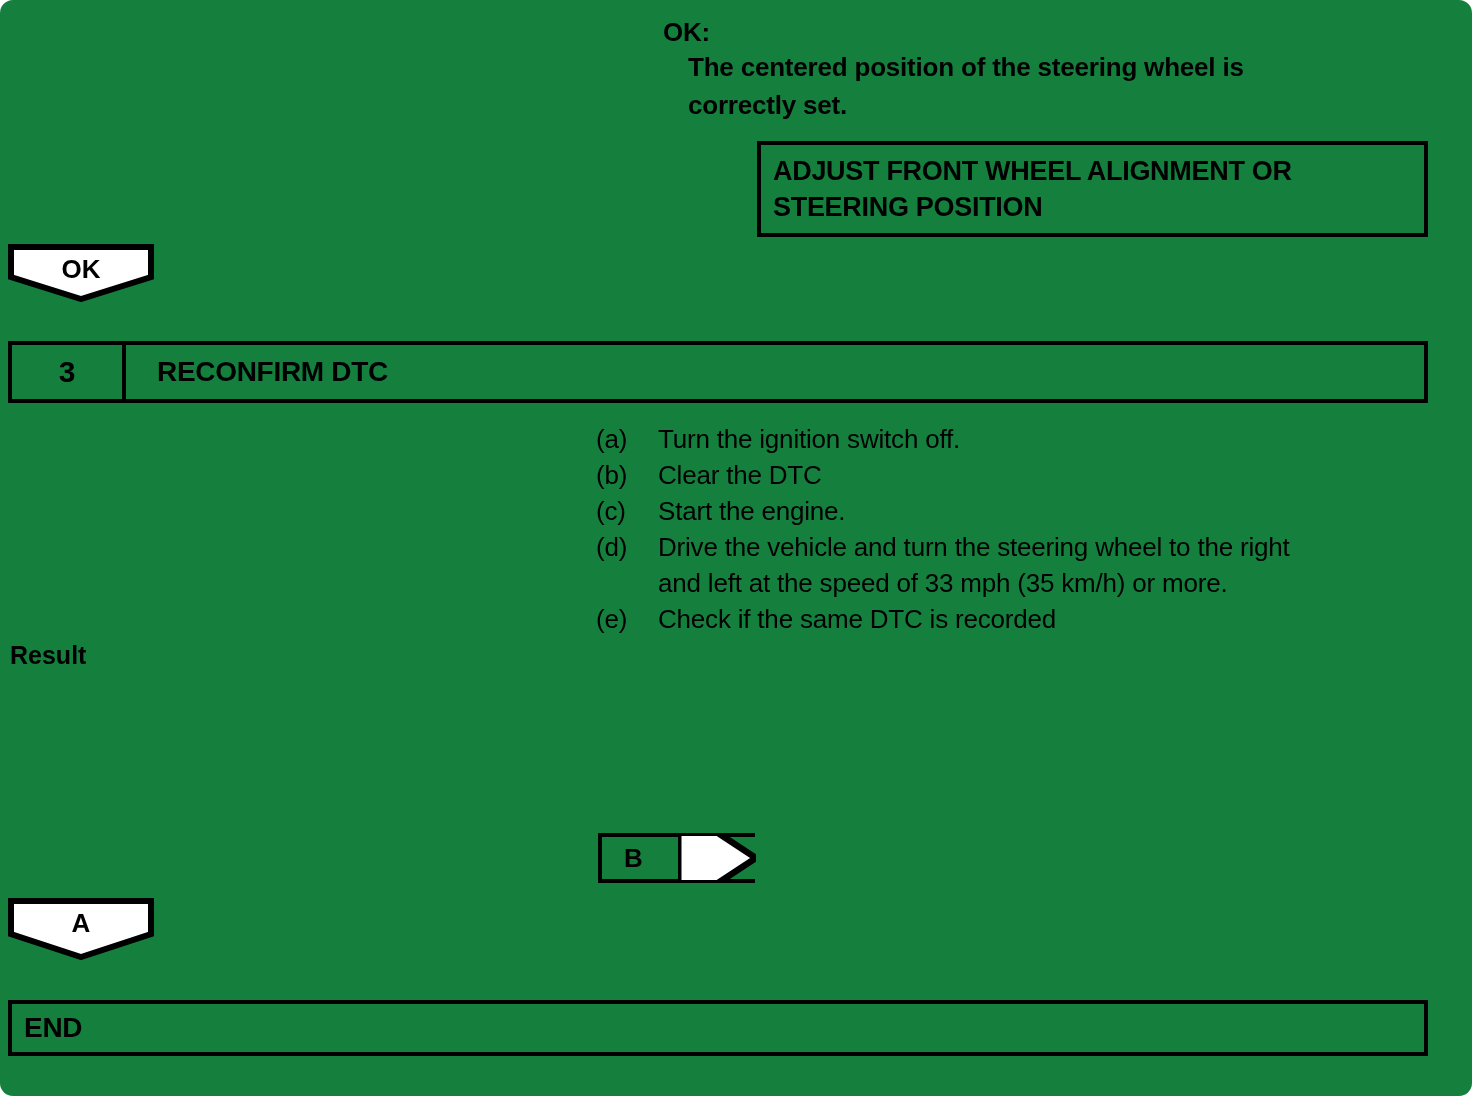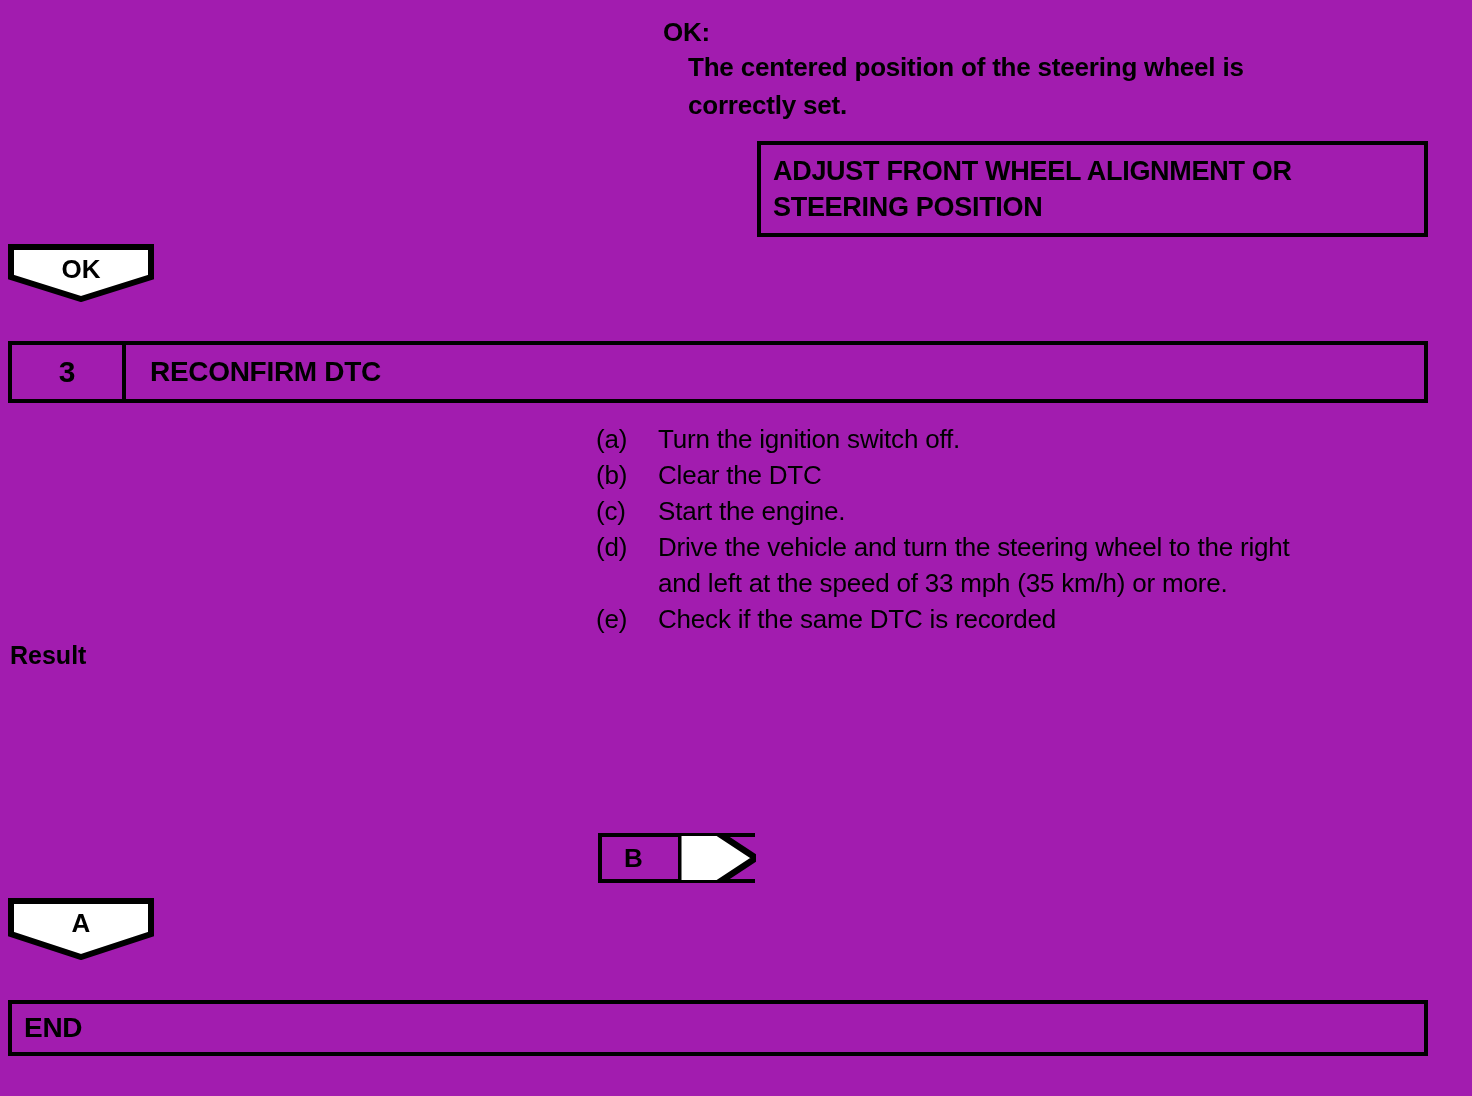--- a/index.html
+++ b/index.html
@@ -5,24 +5,25 @@
 <style>
   html, body {
     margin: 0;
     padding: 0;
     background: #ffffff;
   }
   #page {
     position: relative;
     width: 1472px;
     height: 1096px;
-    background: #a21caf;
+    background: #15803d;
     font-family: "Liberation Sans", sans-serif;
     color: #000000;
     overflow: hidden;
+    border-radius: 13px;
   }
   .abs { position: absolute; }
 
   
   #ok-statement { left: 663px; top: 16px; width: 760px; }
   #ok-statement .ok-label {
     font-size: 26px;
     font-weight: bold;
     line-height: 32px;
     letter-spacing: -0.2px;
@@ -99,21 +100,21 @@
     display: flex;
     align-items: center;
     justify-content: center;
     font-size: 30px;
     font-weight: bold;
   }
   .step-title {
     flex: 1;
     display: flex;
     align-items: center;
-    padding-left: 24px;
+    padding-left: 31px;
     font-size: 28px;
     font-weight: bold;
     letter-spacing: -0.3px;
   }
 
   
   #procedure { left: 596px; top: 421px; width: 840px; }
   #procedure .proc-row {
     display: flex;
     font-size: 26px;

